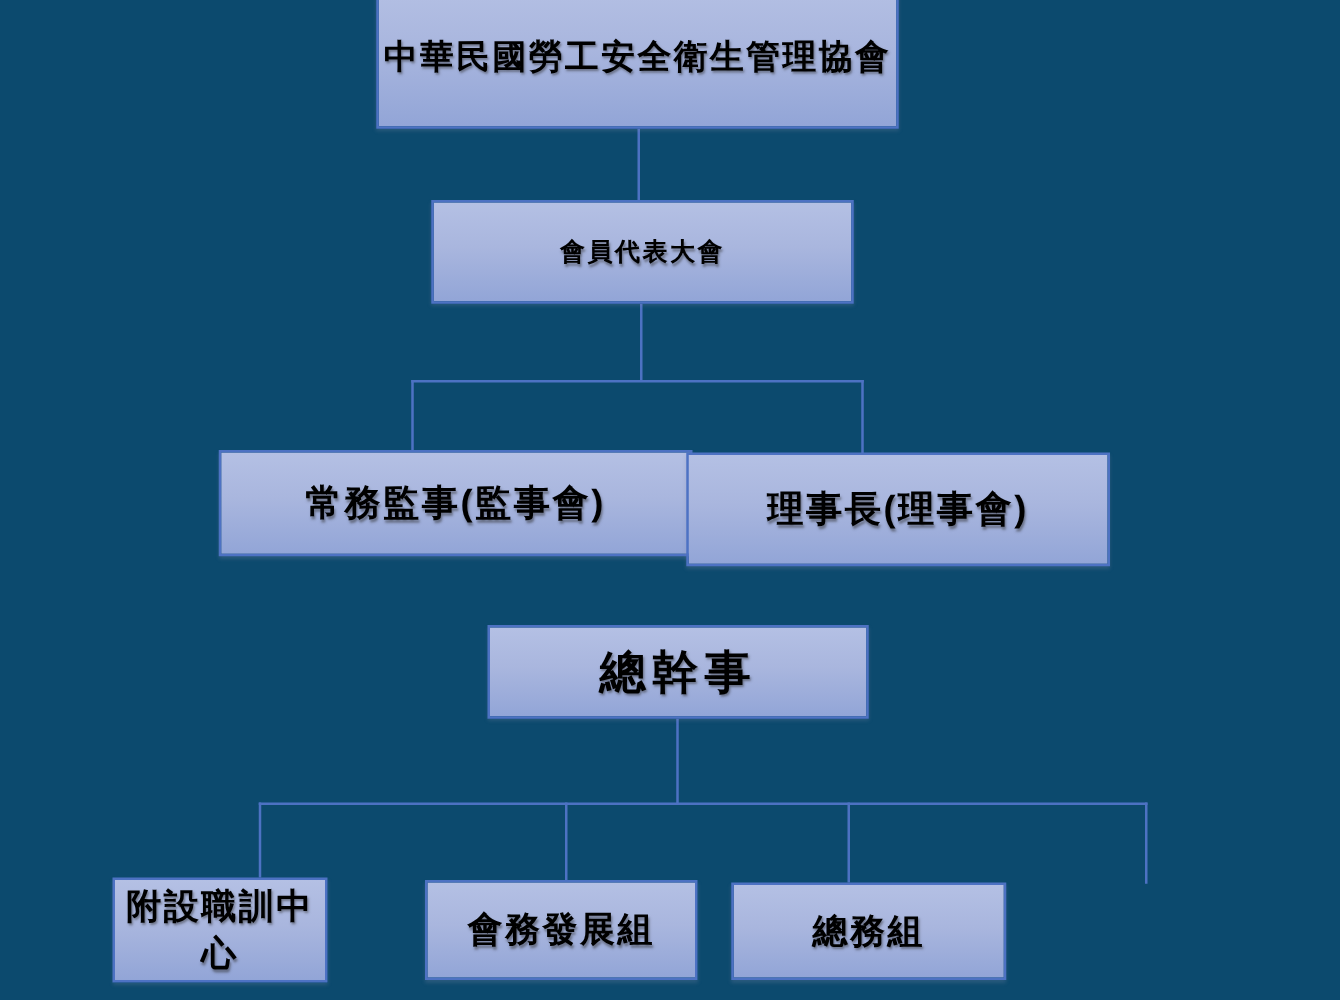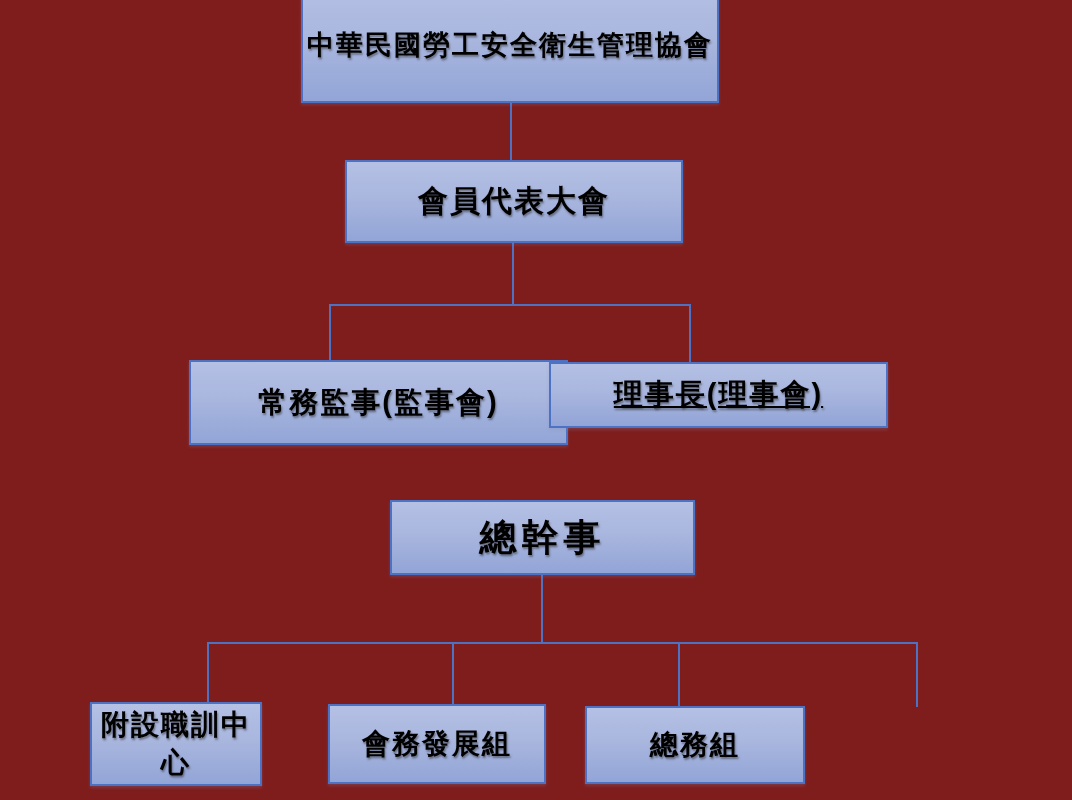--- a/index.html
+++ b/index.html
@@ -35,52 +35,52 @@
   }
   .vline, .hline {
     position: absolute;
     background: var(--stroke, #4d72c3);
   }
   .vline { width: 2px; }
   .hline { height: 2px; }
   .fs27 { font-size: 27px; }
   .fs28 { font-size: 28px; }
   .fs29 { font-size: 29px; }
-  .fs30 { font-size: 30px; }
+  .fs30 { font-size: 20px; }
   .fs31 { font-size: 37px; letter-spacing: 5px; }
 </style>
 </head>
 <body>
 
-<div id="stage" style="background: #7f1d1d;">
+<div id="stage" style="background: #0c4a6e;">
 
   <div class="vline" style="left:510px; top:103px; height:57px;"></div>
 
   <div class="vline" style="left:512px; top:243px; height:62px;"></div>
   <div class="hline" style="left:329px; top:304px; width:362px;"></div>
   <div class="vline" style="left:329px; top:304px; height:56px;"></div>
   <div class="vline" style="left:689px; top:304px; height:59px;"></div>
 
   <div class="vline" style="left:541px; top:575px; height:69px;"></div>
   <div class="hline" style="left:207px; top:642px; width:711px;"></div>
   <div class="vline" style="left:207px; top:642px; height:60px;"></div>
   <div class="vline" style="left:452px; top:642px; height:62px;"></div>
   <div class="vline" style="left:678px; top:642px; height:64px;"></div>
   <div class="vline" style="left:916px; top:642px; height:65px;"></div>
 
   <div class="node fs27" style="left:301px; top:-14px; width:418px; height:117px;">中華民國勞工安全衛生管理協會</div>
 
   <div class="node fs30" style="left:345px; top:160px; width:338px; height:83px;">會員代表大會</div>
 
-  <div class="node fs29" style="left:175px; top:360px; width:379px; height:85px;margin-left:14px;">常務監事(監事會)</div>
+  <div class="node fs29" style="left:175px; top:360px; width:379px; height:85px;">常務監事(監事會)</div>
 
-  <div class="node fs29" style="left:549px; top:362px; width:339px; height:66px;text-decoration:underline;">理事長(理事會)</div>
+  <div class="node fs29" style="left:549px; top:362px; width:339px; height:91px;">理事長(理事會)</div>
 
   <div class="node fs31" style="left:390px; top:500px; width:305px; height:75px;">總幹事</div>
 
   <div class="node fs28" style="left:90px; top:702px; width:172px; height:84px;">附設職訓中心</div>
 
-  <div class="node fs28" style="left:328px; top:704px; width:218px; height:80px;">會務發展組</div>
+  <div class="node fs28" style="left:340px; top:704px; width:218px; height:80px;">會務發展組</div>
 
   <div class="node fs28" style="left:585px; top:706px; width:220px; height:78px;text-align:right;">總務組</div>
 
 
 </div>
 
 </body></html>

